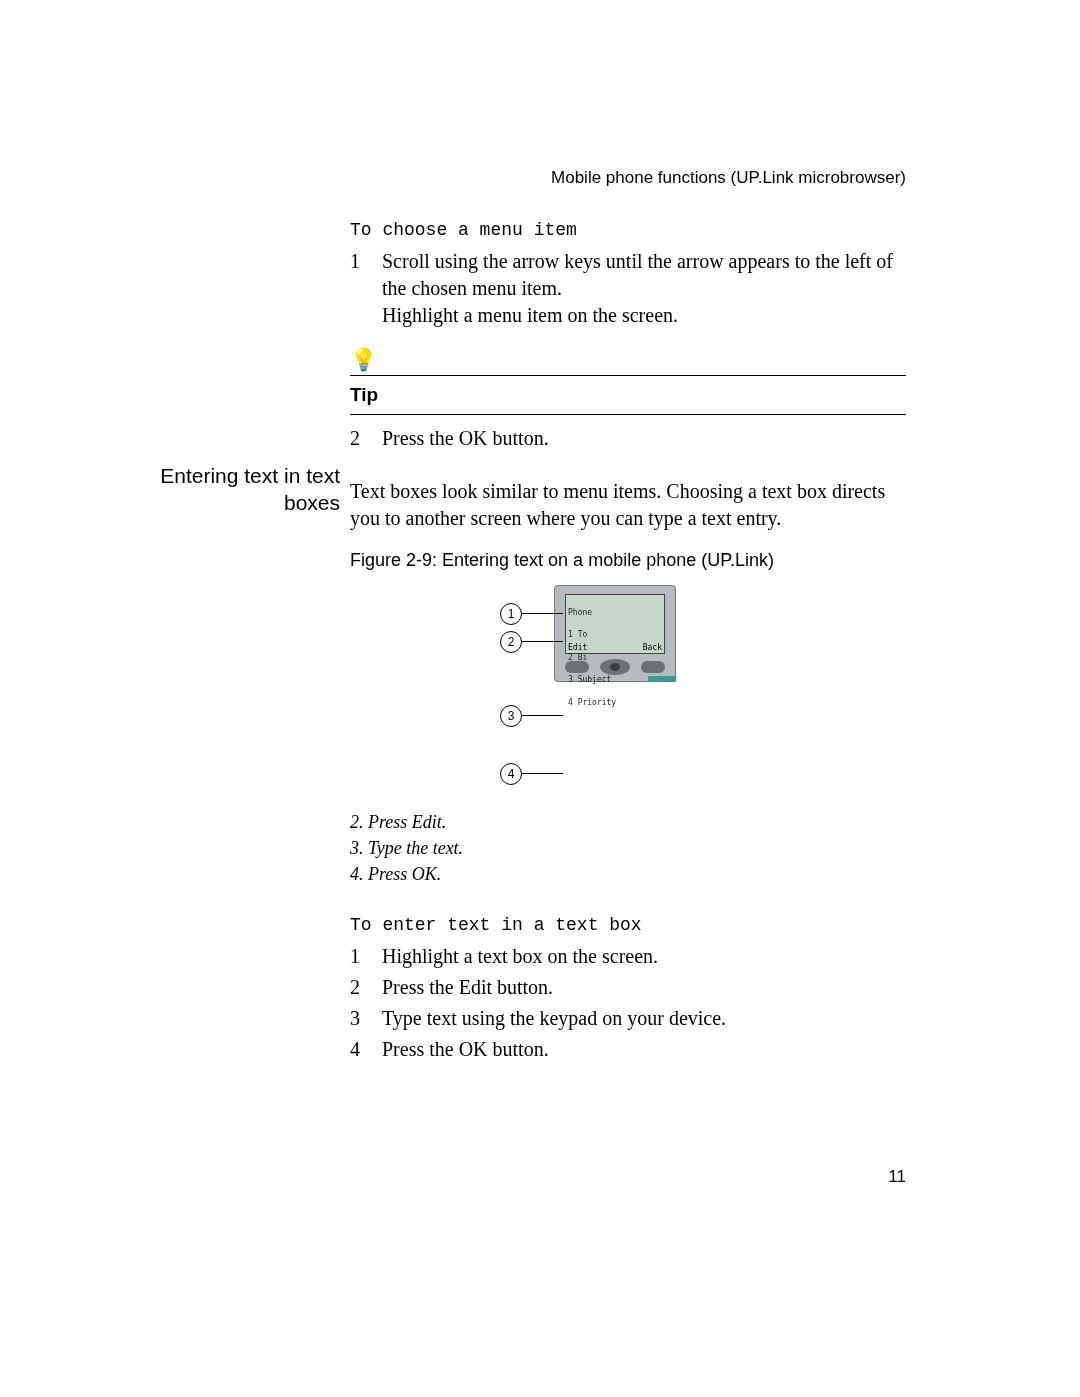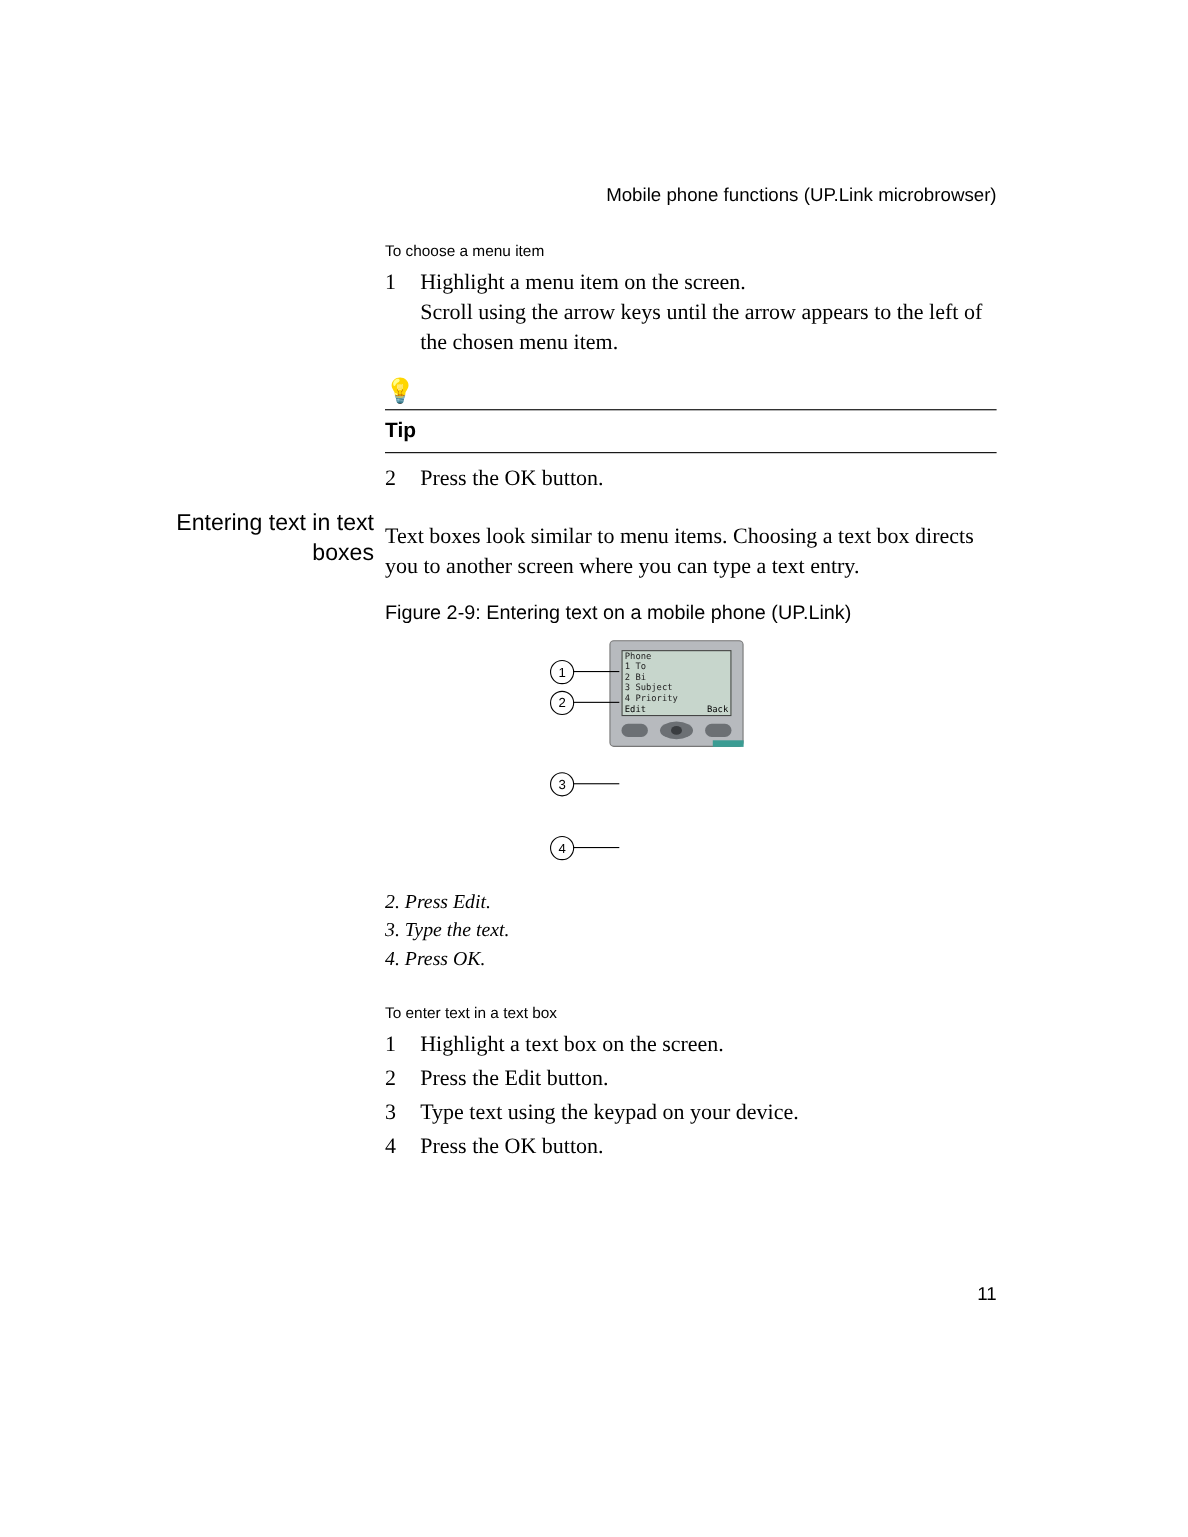--- a/index.html
+++ b/index.html
@@ -24,22 +24,23 @@
     font-size: 17px;
   }
   .content-col {
     position: absolute;
     left: 350px;
     right: 174px;
     top: 220px;
   }
   .sans { font-family: Arial, Helvetica, sans-serif; }
   .section-sub {
-    font-size: 14px;
+    font-size: 18px;
     margin-bottom: 8px;
+    font-family: Liberation Mono, monospace;
   }
   .body-text {
     font-size: 20px;
     line-height: 1.35;
   }
   .num-item {
     display: flex;
     gap: 18px;
     margin-bottom: 4px;
   }
@@ -113,21 +114,21 @@
     position: absolute;
     left: 10px; right: 10px; top: 8px; height: 58px;
     background: #c7d6cc;
     border: 1px solid #444;
   }
   .phone .screen .line {
     font-family: monospace;
     font-size: 8px;
     color: #222;
     line-height: 1.05;
-    padding: 1px 2px 0 2px;
+    padding: 14px 2px 0 2px;
     white-space: nowrap;
     overflow: hidden;
   }
   .phone .screen .softrow {
     position: absolute;
     left: 2px; right: 2px; bottom: 1px;
     display: flex;
     justify-content: space-between;
     font-family: monospace;
     font-size: 8px;
@@ -203,22 +204,22 @@
 
   <div class="running-head">Mobile phone functions (UP.Link microbrowser)</div>
 
   <div class="content-col">
 
     <div class="sans section-sub">To choose a menu item</div>
 
     <div class="num-item body-text">
       <div class="num">1</div>
       <div class="txt">
+        <div>Scroll using the arrow keys until the arrow appears to the left of the chosen menu item.</div>
         <div>Highlight a menu item on the screen.</div>
-        <div>Scroll using the arrow keys until the arrow appears to the left of the chosen menu item.</div>
       </div>
     </div>
 
     <div class="tip-block">
       <span class="bulb">💡</span>
       <div class="tip-rule-top"></div>
       <div class="tip-row">
         <div class="tip-label">Tip</div>
       </div>
       <div class="tip-rule-bottom"></div>

